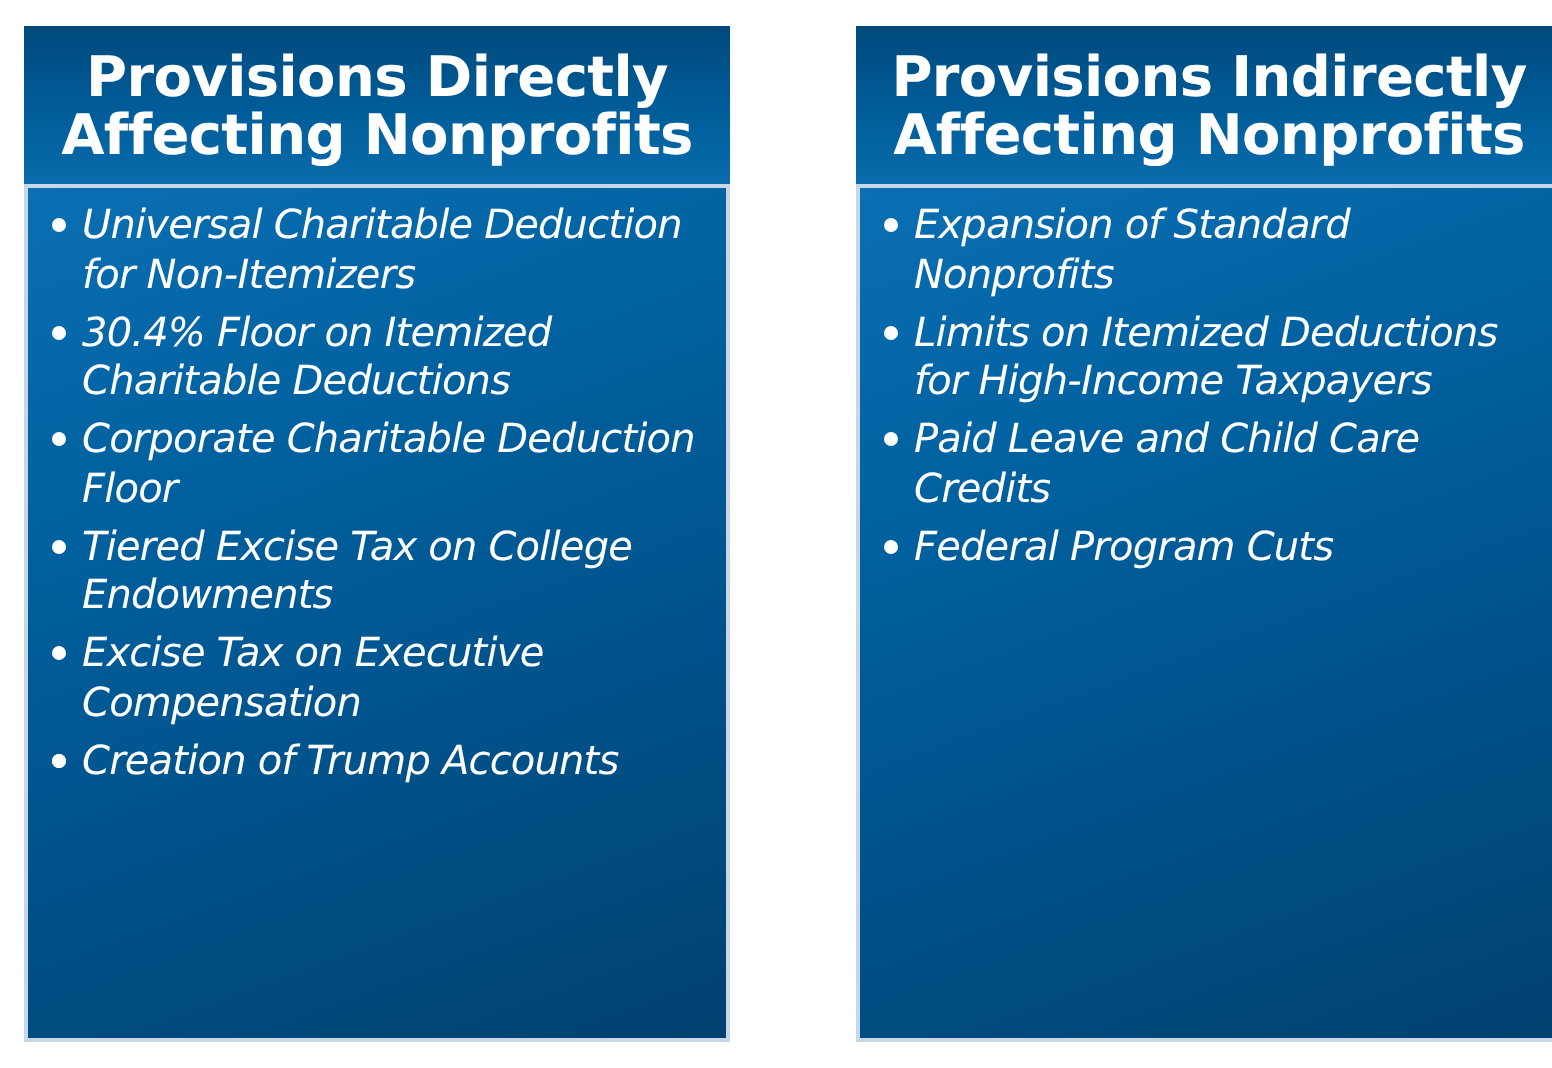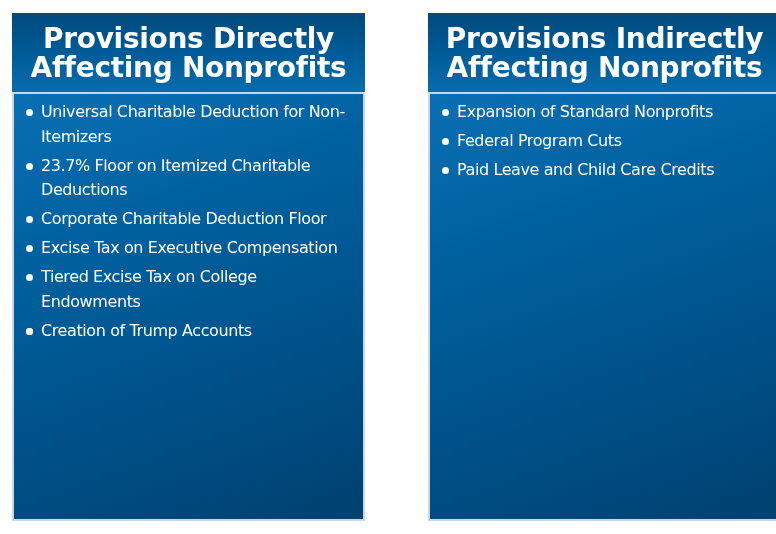--- a/index.html
+++ b/index.html
@@ -18,59 +18,60 @@
     margin:0; font-size:28px; line-height:29px; font-weight:bold;
     font-family:"DejaVu Sans", sans-serif; letter-spacing:-0.3px;
   }
   .body {
     position:absolute; left:0; top:79px; width:100%; bottom:0;
     box-sizing:border-box; border:2px solid #c9d6e6;
     background:linear-gradient(160deg, #0a6fb3 0%, #005f9d 35%, #004f86 70%, #00416f 100%);
   }
   ul { list-style:none; margin:0; padding:6px 8px 0 10px; }
   li {
-    color:#ffffff; font-size:16px; line-height:24.5px; margin-bottom:4.5px;
+    color:#ffffff; font-size:20px; line-height:24.5px; margin-bottom:4.5px;
     position:relative; padding-left:17px;
-    font-family:"DejaVu Sans", sans-serif; letter-spacing:-0.4px;
+    font-family:"DejaVu Sans", sans-serif; letter-spacing:-0.4px;font-style:italic;
   }
   li .bullet {
     position:absolute; left:2px; top:9px; width:7px; height:7px;
     border-radius:50%; background:#ffffff;
   }
 </style>
 </head>
 <body>
 
 <div class="panel left">
   <div class="header">
     <h2>
       <span>Provisions Directly</span><br>
       <span>Affecting Nonprofits</span>
     </h2>
   </div>
   <div class="body">
     <ul>
       <li><span class="bullet"></span><span>Universal Charitable Deduction for Non-Itemizers</span></li>
-      <li><span class="bullet"></span><span>23.7% Floor on Itemized Charitable Deductions</span></li>
+      <li><span class="bullet"></span><span>30.4% Floor on Itemized Charitable Deductions</span></li>
       <li><span class="bullet"></span><span>Corporate Charitable Deduction Floor</span></li>
+      <li><span class="bullet"></span><span>Tiered Excise Tax on College Endowments</span></li>
       <li><span class="bullet"></span><span>Excise Tax on Executive Compensation</span></li>
-      <li><span class="bullet"></span><span>Tiered Excise Tax on College Endowments</span></li>
       <li><span class="bullet"></span></li>
       <li><span class="bullet"></span><span>Creation of Trump Accounts</span></li>
     </ul>
   </div>
 </div>
 
 <div class="panel right">
   <div class="header">
     <h2>
       <span>Provisions Indirectly</span><br>
       <span>Affecting Nonprofits</span>
     </h2>
   </div>
   <div class="body">
     <ul>
       <li><span class="bullet"></span><span>Expansion of Standard Nonprofits</span></li>
+      <li><span class="bullet"></span><span>Limits on Itemized Deductions for High-Income Taxpayers</span></li>
+      <li><span class="bullet"></span><span>Paid Leave and Child Care Credits</span></li>
       <li><span class="bullet"></span><span>Federal Program Cuts</span></li>
-      <li><span class="bullet"></span><span>Paid Leave and Child Care Credits</span></li>
     </ul>
   </div>
 </div>
 
 </body></html>

